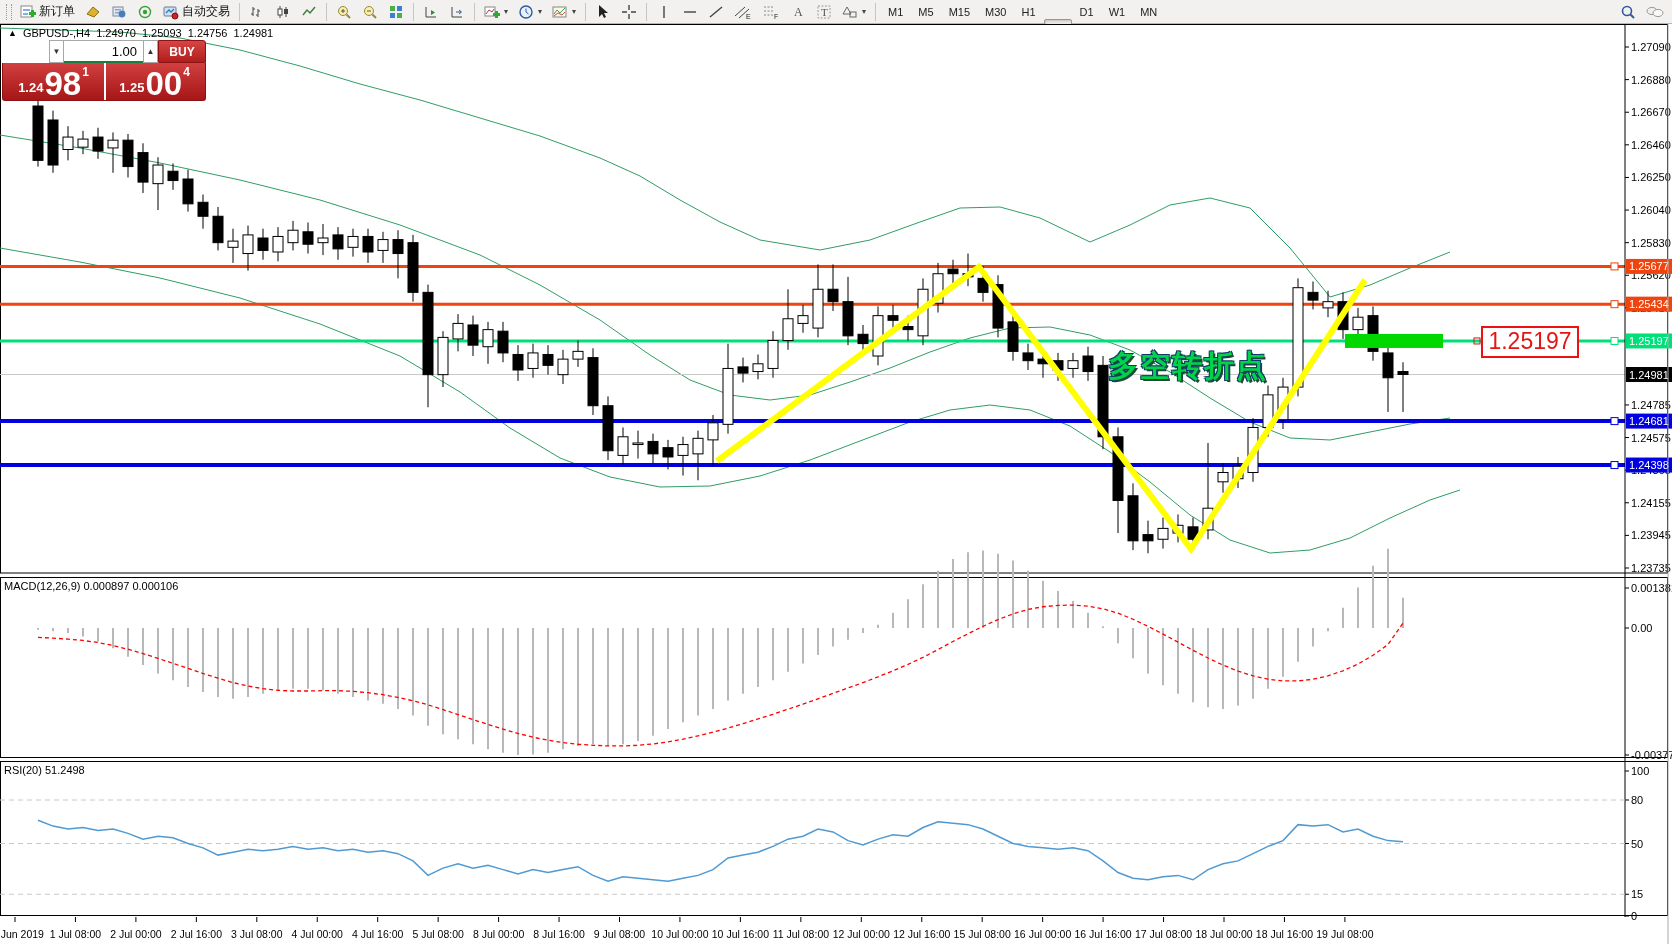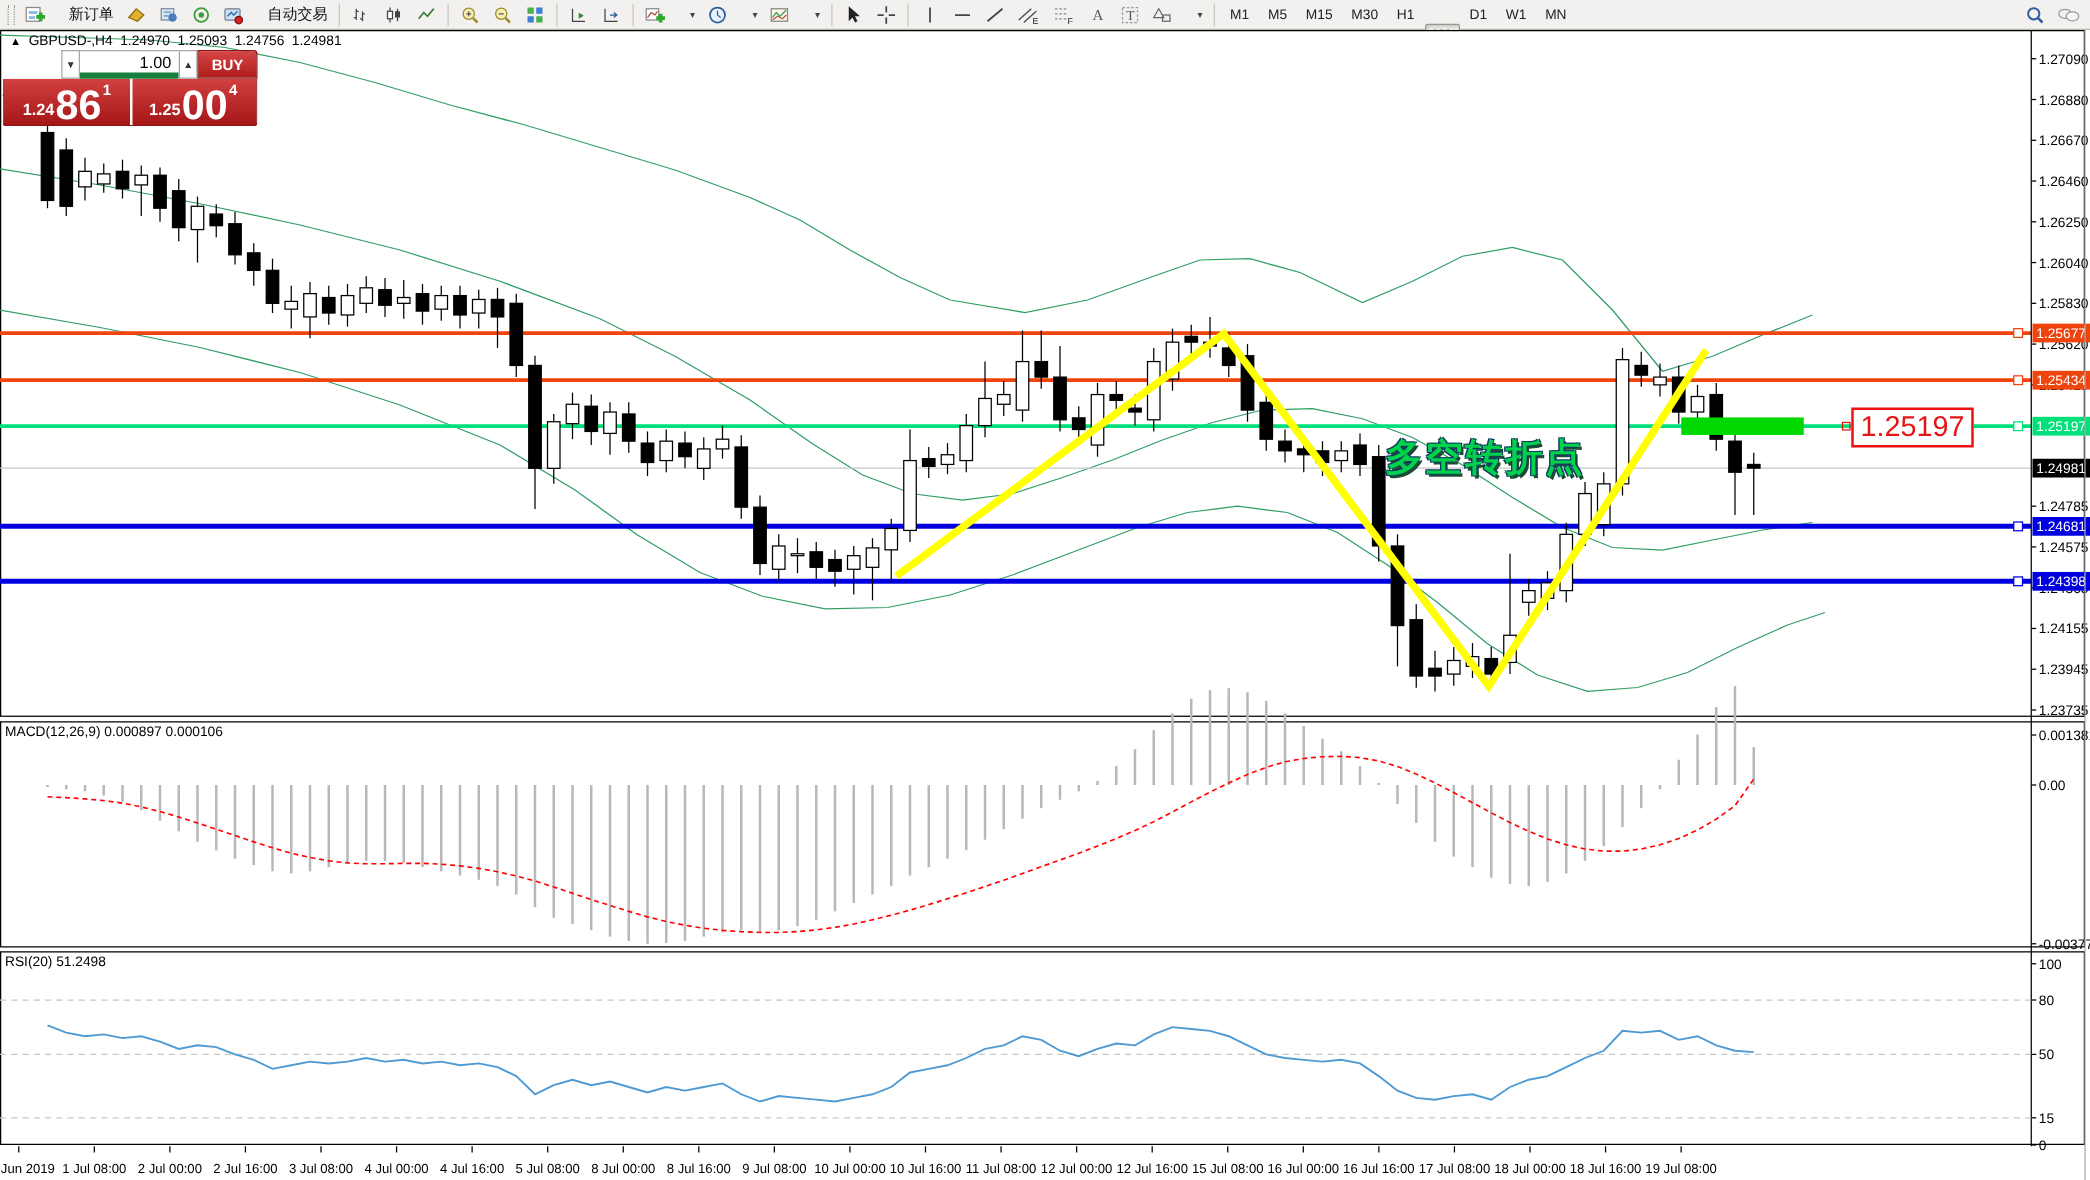--- a/index.html
+++ b/index.html
@@ -1,39 +1,39 @@
 <!DOCTYPE html>
 <html><head>
 <meta charset="utf-8">
 <style>
   html,body{margin:0;padding:0;background:#fff;font-family:"Liberation Sans",sans-serif;}
   #app{position:relative;width:1672px;height:944px;background:#fff;overflow:hidden;}
   
   #toolbar{position:absolute;left:0;top:0;width:1672px;height:24px;background:#f2f1ef;
     border-bottom:1px solid #b9b6b0;display:flex;align-items:center;gap:2px;box-sizing:border-box;padding:0 4px;}
-  .tbtn{display:flex;align-items:center;gap:19px;padding:1px 3px;border:1px solid transparent;border-radius:2px;height:18px;cursor:default;justify-content:flex-end;}
+  .tbtn{display:flex;align-items:center;gap:3px;padding:1px 3px;border:1px solid transparent;border-radius:2px;height:18px;cursor:default;justify-content:flex-end;}
   .tbtn span.lbl{font-size:12px;color:#111;white-space:nowrap;}
   .sep{width:1px;height:18px;background:#c9c6c0;margin:0 3px;}
   .grip{width:4px;height:16px;border-left:1px dotted #9a978f;border-right:1px dotted #9a978f;margin:0 2px;}
   .caret{font-size:8px;color:#444;margin-left:1px;}
   .tf{font-size:11px;color:#222;padding:2px 6px;border:1px solid transparent;border-radius:2px;}
   .tf.active{background:#e9e7e3;border:1px solid #9a978f;box-shadow:inset 1px 1px 2px rgba(0,0,0,.15);margin-top:32px;}
   .spacer{flex:1;}
   
   #symbolHeader{position:absolute;left:8px;top:27px;font-size:11px;color:#000;display:flex;gap:6px;align-items:center;z-index:30;}
   #symbolHeader .tri{font-size:9px;}
   
   #ocp{position:absolute;left:2px;top:40px;width:204px;height:61px;z-index:40;font-family:"Liberation Sans",sans-serif;}
   #ocpTop{display:flex;height:23px;}
   .ocpBtn{width:47px;background:linear-gradient(#d64545,#b01d1d);color:#fff;font-size:12px;font-weight:bold;
     display:flex;align-items:center;justify-content:center;border:1px solid #8e1212;box-sizing:border-box;}
   .ocpBtn.left{border-radius:3px 0 0 0;margin-top:35px;}
   .ocpBtn.right{border-radius:0 3px 0 0;width:48px;}
   .spin{width:15px;background:#fff;border:1px solid #a7a7a7;box-sizing:border-box;display:flex;align-items:center;justify-content:center;font-size:8px;color:#333;}
-  #ocpVol{flex:1;background:#fff;border-top:1px solid #a7a7a7;border-bottom:5px solid #15803d;display:flex;align-items:center;justify-content:flex-end;padding-right:6px;font-size:13px;color:#000;}
+  #ocpVol{flex:1;background:#fff;border-top:1px solid #a7a7a7;border-bottom:2px solid #15803d;display:flex;align-items:center;justify-content:flex-end;padding-right:6px;font-size:13px;color:#000;}
   #ocpBottom{display:flex;height:38px;background:linear-gradient(#d24040,#a51616);border:1px solid #8e1212;border-top:none;border-radius:0 0 3px 3px;box-sizing:border-box;position:relative;}
   #ocpBottom .half{flex:1;display:flex;align-items:flex-end;justify-content:center;color:#fff;padding-bottom:3px;}
   #ocpBottom .divider{position:absolute;left:50%;top:0;width:2px;height:100%;background:#fff;}
   .pSmall{font-size:13px;font-weight:bold;margin-bottom:2px;}
   .pBig{font-size:33px;font-weight:bold;line-height:27px;margin:0 1px;}
   .pSup{font-size:12px;font-weight:bold;align-self:flex-start;margin-top:2px;}
   
   .indLabel{position:absolute;font-size:11px;color:#000;z-index:25;}
   
   #turnText{position:absolute;left:1108px;top:346px;font-size:30px;font-weight:bold;color:#00d34a;letter-spacing:2px;z-index:35;
@@ -674,21 +674,21 @@
     <div id="ocpTop">
       <div class="ocpBtn left">SELL</div>
       <div class="spin">▼</div>
       <div id="ocpVol">1.00</div>
       <div class="spin">▲</div>
       <div class="ocpBtn right">BUY</div>
     </div>
     <div id="ocpBottom">
       <div class="half">
         <span class="pSmall">1.24</span>
-        <span class="pBig">86</span>
+        <span class="pBig">98</span>
         <span class="pSup">1</span>
       </div>
       <div class="divider"></div>
       <div class="half">
         <span class="pSmall">1.25</span>
         <span class="pBig">00</span>
         <span class="pSup">4</span>
       </div>
     </div>
   </div>

